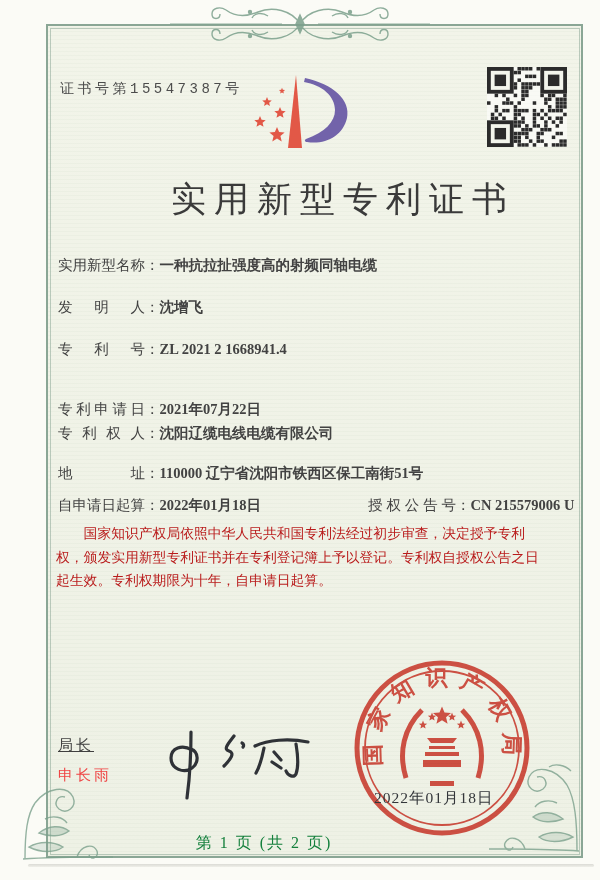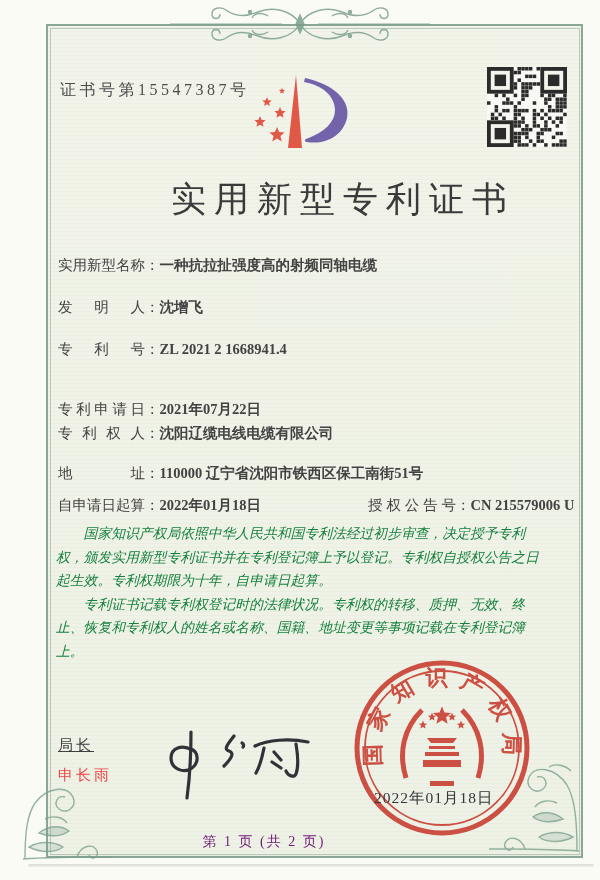--- a/index.html
+++ b/index.html
@@ -18,55 +18,55 @@
   }
   .frame::after{
     content:"";position:absolute;inset:1.5px;border:1px solid rgba(138,166,149,.55);
     pointer-events:none;
   }
   .edge-shadow{
     position:absolute;left:28px;right:6px;bottom:13px;height:3px;
     background:linear-gradient(#c9c9c3,#e9e9e2);opacity:.65;border-radius:2px;
   }
   .cert-no{
-    position:absolute;left:60px;top:80px;font-size:16px;letter-spacing:3.5px;color:#4c4c4c;
+    position:absolute;left:60px;top:80px;font-size:14px;letter-spacing:3.5px;color:#4c4c4c;font-family:Liberation Mono, monospace;
   }
   .logo{position:absolute;left:252px;top:72px;width:100px;height:80px;}
   .qr{position:absolute;left:487px;top:67px;width:80px;height:80px;}
   .title{
     position:absolute;left:0;top:176px;width:600px;text-align:center;
     font-size:35px;letter-spacing:8px;color:#3a3a3a;font-weight:500;padding-left:43px;
   }
   .row{position:absolute;left:58px;font-size:14.5px;color:#424242;white-space:nowrap;}
   .lbl{
     display:inline-block;width:87px;text-align:justify;text-align-last:justify;
     vertical-align:bottom;
   }
   .lbl2{
     display:inline-block;width:88px;text-align:justify;text-align-last:justify;
     vertical-align:bottom;
   }
   .val{margin-left:0;font-weight:bold;}
   .grant-no{position:absolute;left:310px;top:0;}
   .body-text{
     position:absolute;left:56px;top:522px;width:490px;
-    font-size:13.8px;line-height:23.5px;color:#15803d;font-style:italic;
+    font-size:13.8px;line-height:23.5px;color:#b91c1c;
   }
   .body-text p{margin:0;text-indent:2em;}
   .signer-title{position:absolute;left:58px;top:736px;font-size:15px;letter-spacing:3px;color:#3f3f3f;text-decoration:underline;}
   .signer-name{position:absolute;left:58px;top:766px;font-size:15px;letter-spacing:3px;color:#ef4444;}
   .signature{position:absolute;left:158px;top:716px;width:170px;height:95px;}
   .seal{position:absolute;left:342px;top:648px;width:200px;height:200px;mix-blend-mode:multiply;opacity:.92;}
   .seal-date{
     position:absolute;left:374px;top:788px;font-size:15.5px;color:#33363a;
     letter-spacing:1px;z-index:5;white-space:nowrap;
   }
   .footer{
     position:absolute;left:0;top:833px;width:528px;text-align:center;
-    font-size:14px;letter-spacing:2px;color:#701a75;
+    font-size:16px;letter-spacing:2px;color:#15803d;
   }
   .ornament-top{position:absolute;left:150px;top:3px;width:300px;height:44px;}
   .ornament-bl{position:absolute;left:19px;top:775px;width:95px;height:90px;}
   .ornament-br{position:absolute;left:488px;top:757px;width:95px;height:100px;transform:scaleX(-1);}
 </style>
 </head>
 <body>
 
 <div class="frame"></div>
 <div class="edge-shadow"></div>
@@ -304,21 +304,20 @@
 <div class="row" style="top:464px">
   <span class="lbl">地址</span><span>：</span><span class="val">110000 辽宁省沈阳市铁西区保工南街51号</span>
 </div>
 <div class="row" style="top:496px;width:488px">
   <span class="lbl">自申请日起算</span><span>：</span><span class="val">2022年01月18日</span>
   <span class="grant-no"><span class="lbl2">授权公告号</span><span>：</span><span class="val">CN 215579006 U</span></span>
 </div>
 
 <div class="body-text">
   <p>国家知识产权局依照中华人民共和国专利法经过初步审查，决定授予专利权，颁发实用新型专利证书并在专利登记簿上予以登记。专利权自授权公告之日起生效。专利权期限为十年，自申请日起算。</p>
-  <p>专利证书记载专利权登记时的法律状况。专利权的转移、质押、无效、终止、恢复和专利权人的姓名或名称、国籍、地址变更等事项记载在专利登记簿上。</p>
 </div>
 
 <div class="signer-title">局长</div>
 <div class="signer-name">申长雨</div>
 
 <svg class="signature" viewBox="0 0 170 95">
   <g stroke="#2f3237" stroke-width="3.2" fill="none" stroke-linecap="round" stroke-linejoin="round">
     <path d="M34,34 C24,28 13,32 13,42 C13,53 26,58 34,52 C41,47 41,36 33,33"></path>
     <path d="M33,16 C33,35 32,60 29,82"></path>
     <path d="M76,20 C70,28 65,33 71,35 C77,37 73,43 66,50"></path>

